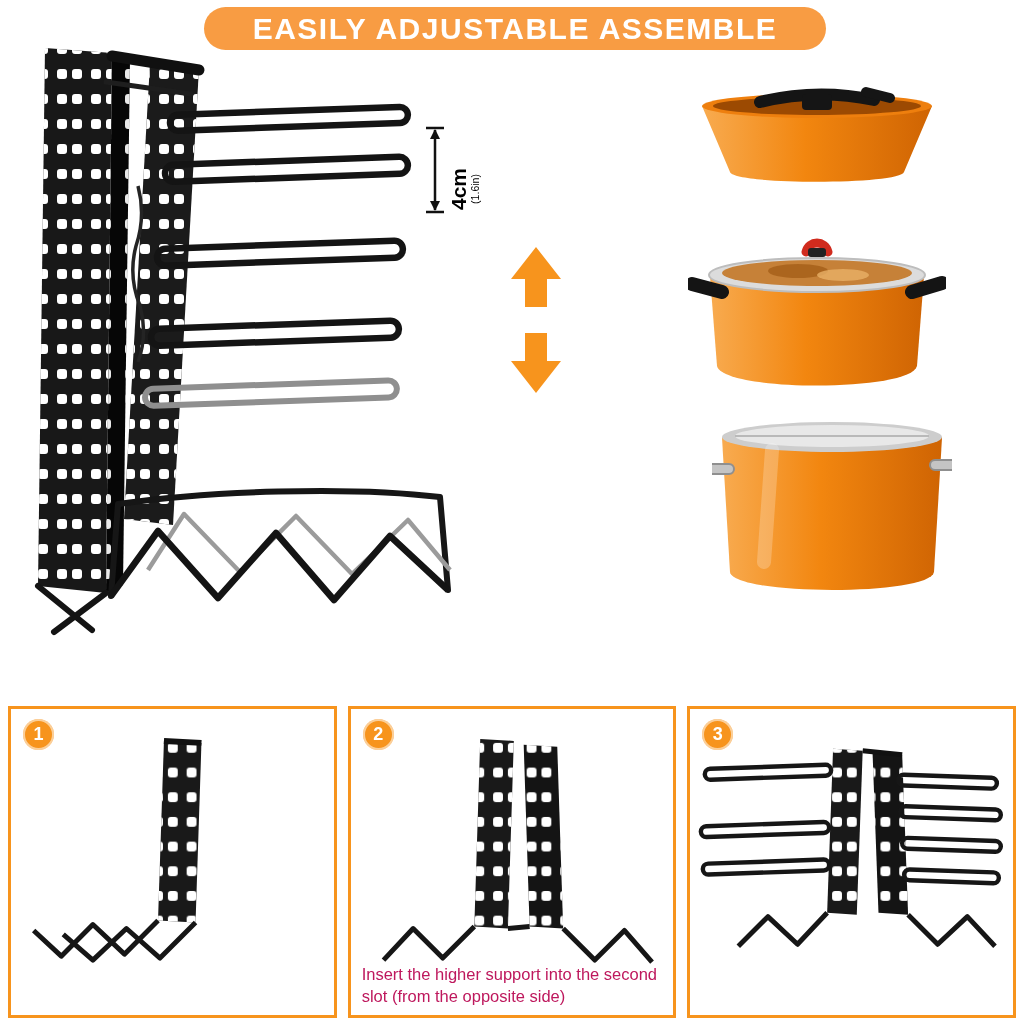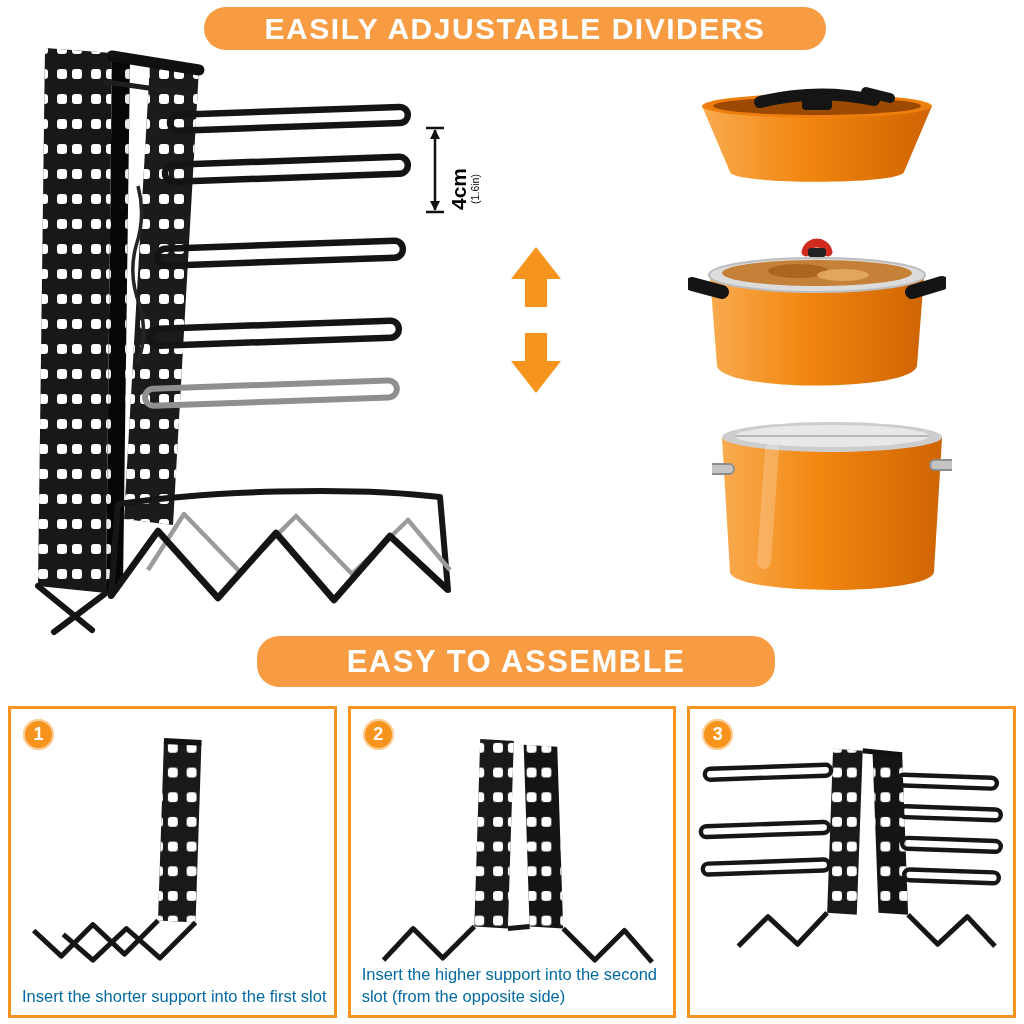--- a/index.html
+++ b/index.html
@@ -27,21 +27,21 @@
 
   .steps { position:absolute; left:8px; top:706px; width:1008px; height:312px; display:flex; gap:11px; }
   .panel { flex:1; border:3px solid var(--accent,#F7941D); background:#fff; position:relative; }
   .badge {
     position:absolute; left:12px; top:10px; width:31px; height:31px; border-radius:50%;
     background:var(--accent,#F7941D); color:#fff; font-weight:bold; font-size:18px;
     display:flex; align-items:center; justify-content:center;
     box-shadow: inset 0 0 0 2px rgba(255,255,255,.55);
   }
   .illu { position:absolute; left:0; top:26px; width:100%; height:232px; }
-  .caption { position:absolute; left:11px; right:6px; bottom:7px; font-size:16.5px; line-height:1.32; color:#0369a1; }
+  .caption { position:absolute; left:11px; right:6px; bottom:7px; font-size:16.5px; line-height:1.32; color:#be185d; }
 </style>
 </head>
 <body>
 
 <svg width="0" height="0" style="position:absolute" aria-hidden="true">
   <defs>
     <pattern id="slots2" width="34" height="25" patternUnits="userSpaceOnUse">
       <rect x="5" y="8" width="10" height="10" rx="3" fill="#ffffff"></rect>
       <rect x="20" y="8" width="10" height="10" rx="3" fill="#ffffff"></rect>
     </pattern>
@@ -52,21 +52,21 @@
       <stop offset="0" stop-color="#f8ab50"></stop>
       <stop offset="0.45" stop-color="#f2860f"></stop>
       <stop offset="1" stop-color="#cf6403"></stop>
     </linearGradient>
   </defs>
 </svg>
 
 <div class="canvas">
 
   <div class="banner top">
-    <span>EASILY ADJUSTABLE DIVIDERS</span>
+    <span>EASILY ADJUSTABLE ASSEMBLE</span>
   </div>
 
   <svg class="abs" style="left:18px;top:36px" width="450" height="600" viewBox="0 0 450 600">
 
     <polygon points="27,12 94,17 88,557 20,550" fill="#181818"></polygon>
     <polygon points="27,12 94,17 88,557 20,550" fill="url(#slots2)"></polygon>
     <polygon points="94,17 112,23 105,549 88,557" fill="#060606"></polygon>
     <polygon points="94,17 112,23 105,549 88,557" fill="url(#slots1)"></polygon>
 
     <polygon points="132,27 181,32 155,489 106,483" fill="#1b1b1b"></polygon>
@@ -132,36 +132,32 @@
   <svg class="abs" style="left:712px;top:412px" width="240" height="192" viewBox="0 0 240 192">
     <path d="M10,26 C10,16 230,16 230,26 L222,160 C218,184 22,184 18,160 Z" fill="url(#gradOrange)"></path>
     <ellipse cx="120" cy="25" rx="110" ry="15" fill="#cdcdcd"></ellipse>
     <ellipse cx="120" cy="24" rx="97" ry="11" fill="#e8e8e8"></ellipse>
     <path d="M23,24 L217,24" stroke="#b9b9b9" stroke-width="2"></path>
     <rect x="-4" y="52" width="26" height="10" rx="5" fill="#c4c4c4" stroke="#8f8f8f" stroke-width="2"></rect>
     <rect x="218" y="48" width="26" height="10" rx="5" fill="#c4c4c4" stroke="#8f8f8f" stroke-width="2"></rect>
     <path d="M60,38 L52,150" stroke="#ffffff" stroke-width="14" opacity="0.22" stroke-linecap="round"></path>
   </svg>
 
-  <div class="banner mid">
-    <span>EASY TO ASSEMBLE</span>
-  </div>
 
   <div class="steps">
 
     <div class="panel">
       <div class="badge">1</div>
       <svg class="illu" viewBox="0 0 321 235">
         <polygon points="152,6 190,8 184,190 146,188" fill="#191919"></polygon>
         <polygon points="152,6 190,8 184,190 146,188" fill="url(#slots2)"></polygon>
         <path d="M152,6 L190,8" stroke="#111" stroke-width="6"></path>
         <polyline points="146,188 112,222 80,192 48,224 20,198" stroke="#161616" stroke-width="5" fill="none" stroke-linejoin="round"></polyline>
         <polyline points="184,190 148,226 114,196 80,228 50,202" stroke="#161616" stroke-width="5" fill="none" stroke-linejoin="round"></polyline>
       </svg>
-      <div class="caption">Insert the shorter support into the first slot</div>
     </div>
 
     <div class="panel">
       <div class="badge">2</div>
       <svg class="illu" viewBox="0 0 321 235">
         <polygon points="128,4 162,6 156,196 122,194" fill="#191919"></polygon>
         <polygon points="128,4 162,6 156,196 122,194" fill="url(#slots2)"></polygon>
         <polygon points="172,10 206,12 212,196 178,194" fill="#141414"></polygon>
         <polygon points="172,10 206,12 212,196 178,194" fill="url(#slots2)"></polygon>
         <path d="M156,196 L178,194" stroke="#161616" stroke-width="5"></path>

